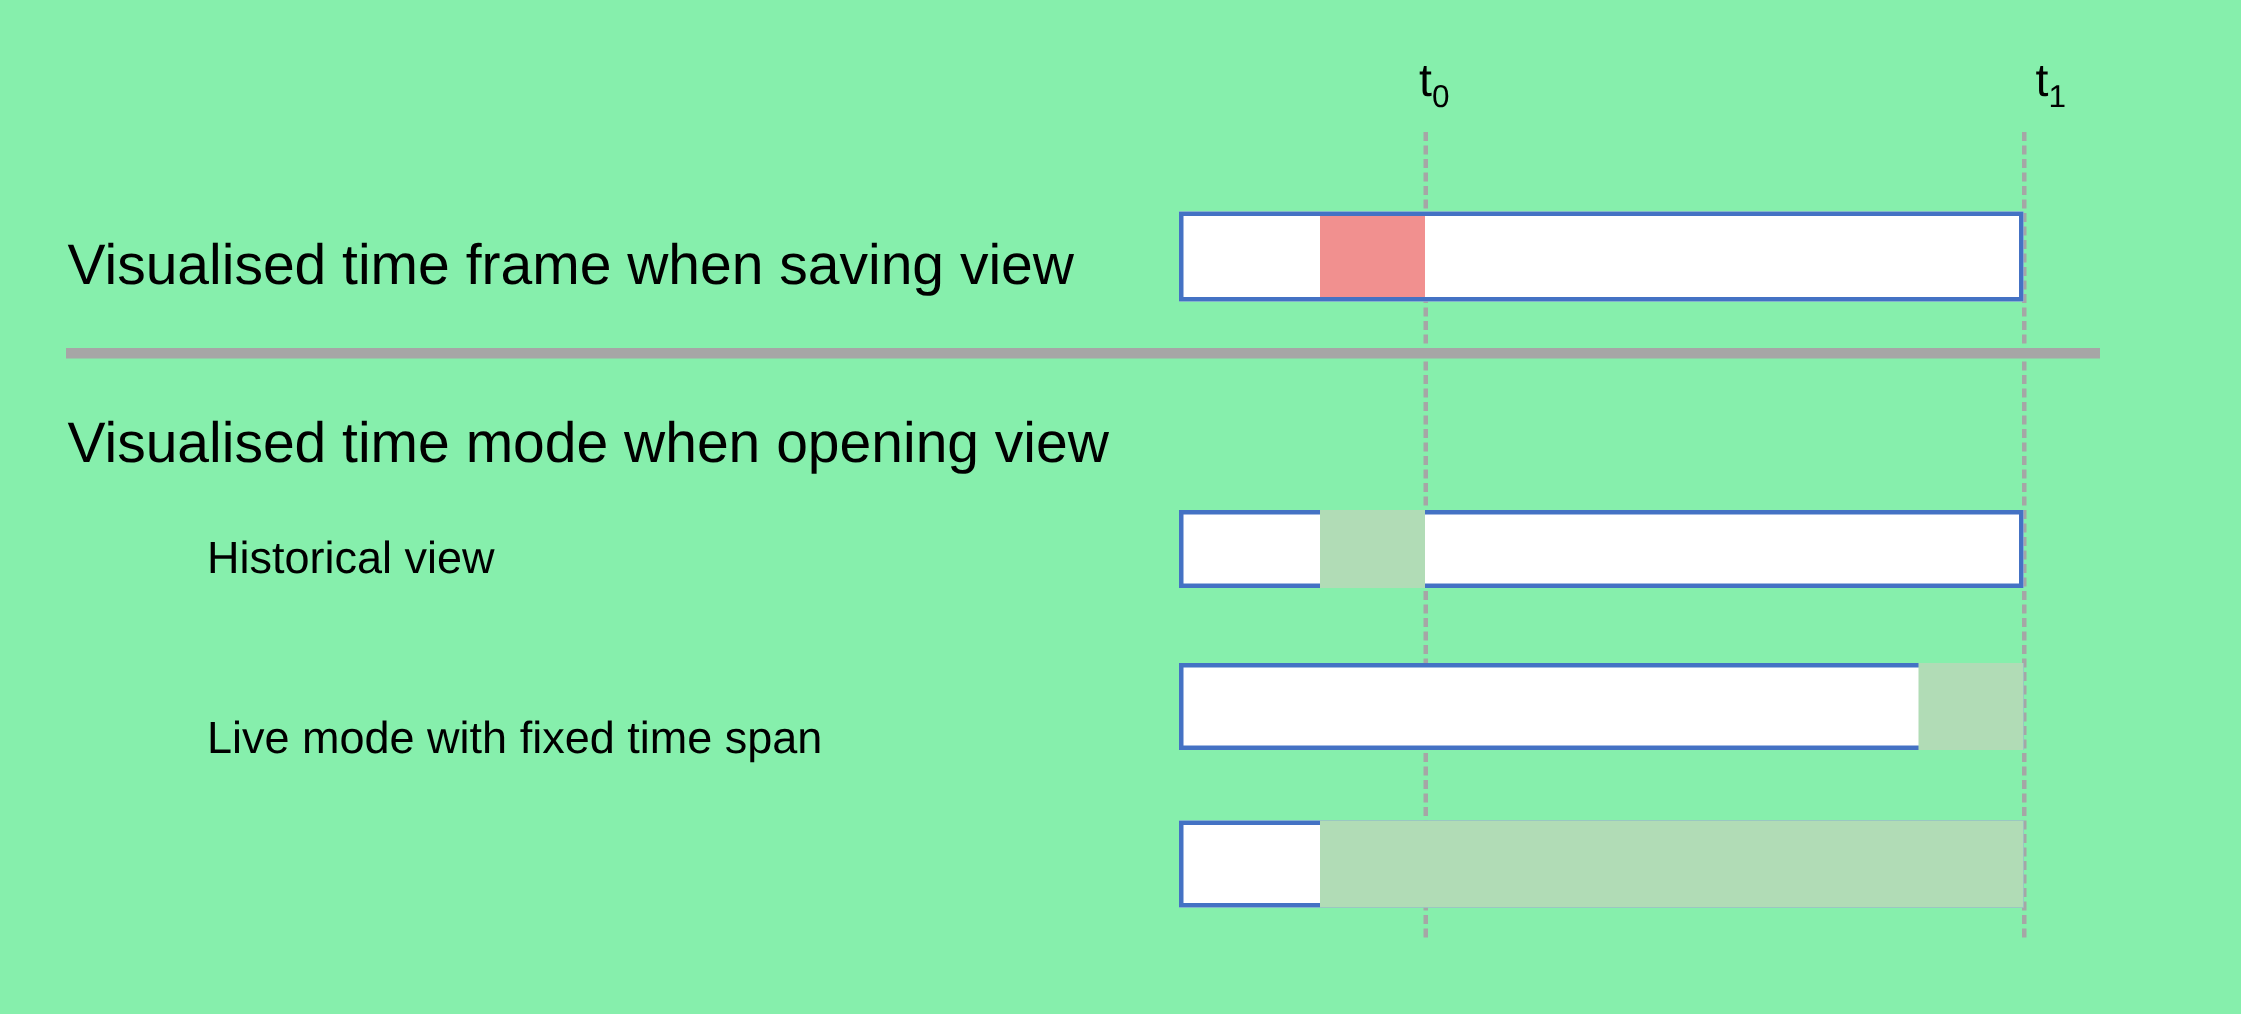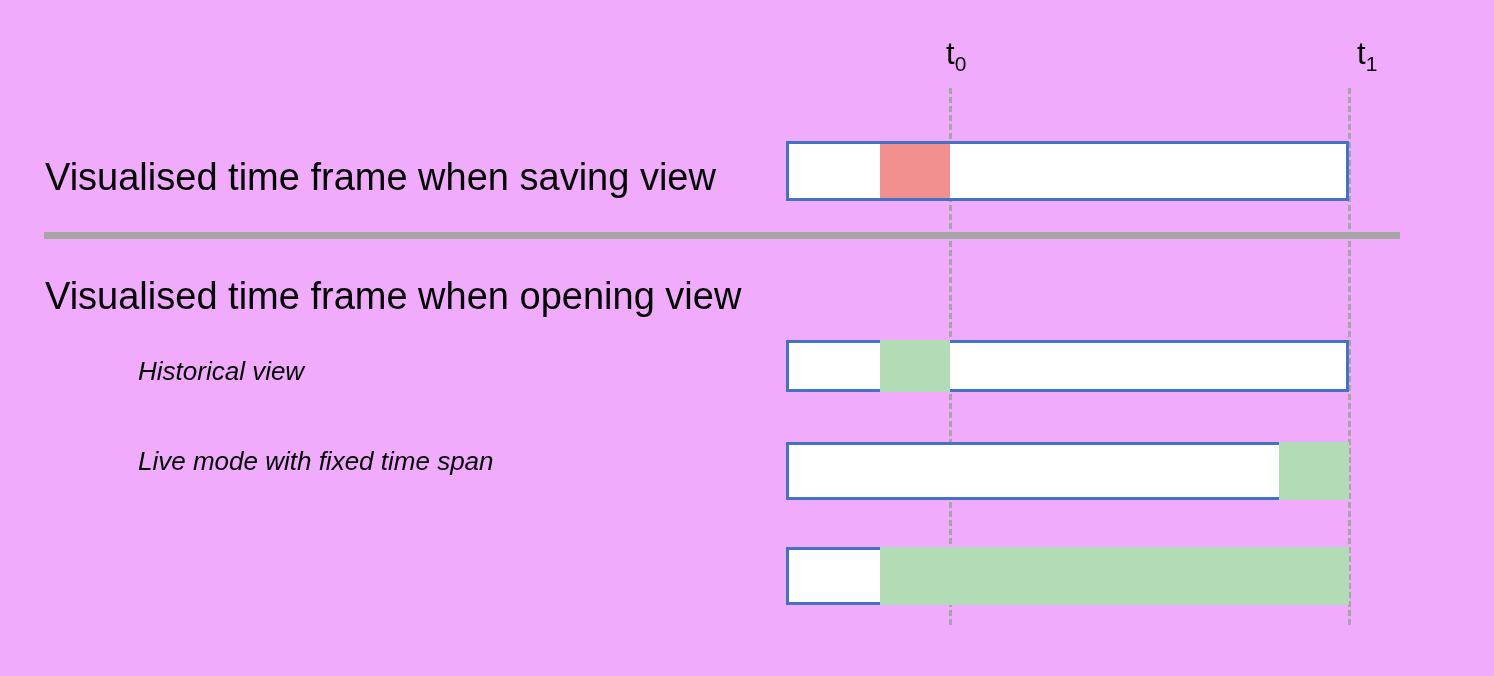--- a/index.html
+++ b/index.html
@@ -8,21 +8,21 @@
     background: #ffffff;
   }
   body {
     font-family: "Liberation Sans", sans-serif;
     -webkit-font-smoothing: antialiased;
   }
   #stage {
     position: relative;
     width: 1494px;
     height: 676px;
-    background: #f0abfc;
+    background: #86efac;
     overflow: hidden;
   }
 
   
   .time-label {
     position: absolute;
     font-size: 31px;
     color: #000000;
     font-weight: 400;
     line-height: 1;
@@ -42,25 +42,24 @@
   
   .caption {
     position: absolute;
     font-size: 38px;
     color: #000000;
     line-height: 1;
     white-space: nowrap;
   }
   .row-label {
     position: absolute;
-    font-size: 26px;
+    font-size: 30px;
     color: #000000;
     line-height: 1;
     white-space: nowrap;
-    font-style: italic;
   }
 
   
   .divider {
     position: absolute;
     background: #A6A6A6;
   }
 
   
   .bar {
@@ -92,28 +91,28 @@
   <div class="guide" style="left:1348px; top:88px; height:537px;"></div>
 
   <div class="caption" style="left:45px; top:158px;">Visualised time frame when saving view</div>
 
   <div class="bar" style="left:786px; top:141px; width:563px; height:60px;">
     <div class="fill fill-red" style="left:91px; top:0px; width:70px; height:54px;"></div>
   </div>
 
   <div class="divider" style="left:44px; top:232px; width:1356px; height:7px;"></div>
 
-  <div class="caption" style="left:45px; top:277px;">Visualised time frame when opening view</div>
+  <div class="caption" style="left:45px; top:277px;">Visualised time mode when opening view</div>
 
   <div class="row-label" style="left:138px; top:358px;">Historical view</div>
   <div class="bar" style="left:786px; top:340px; width:563px; height:52px;">
     <div class="fill fill-green" style="left:91px; top:-3px; width:70px; height:52px;"></div>
   </div>
 
-  <div class="row-label" style="left:138px; top:448px;">Live mode with fixed time span</div>
+  <div class="row-label" style="left:138px; top:478px;">Live mode with fixed time span</div>
   <div class="bar" style="left:786px; top:442px; width:563px; height:58px;">
     <div class="fill fill-green" style="left:490px; top:-3px; width:70px; height:58px;"></div>
   </div>
 
   <div class="bar" style="left:786px; top:547px; width:563px; height:58px;">
     <div class="fill fill-green" style="left:91px; top:-3px; width:469px; height:58px;"></div>
   </div>
 
 </div>
 

